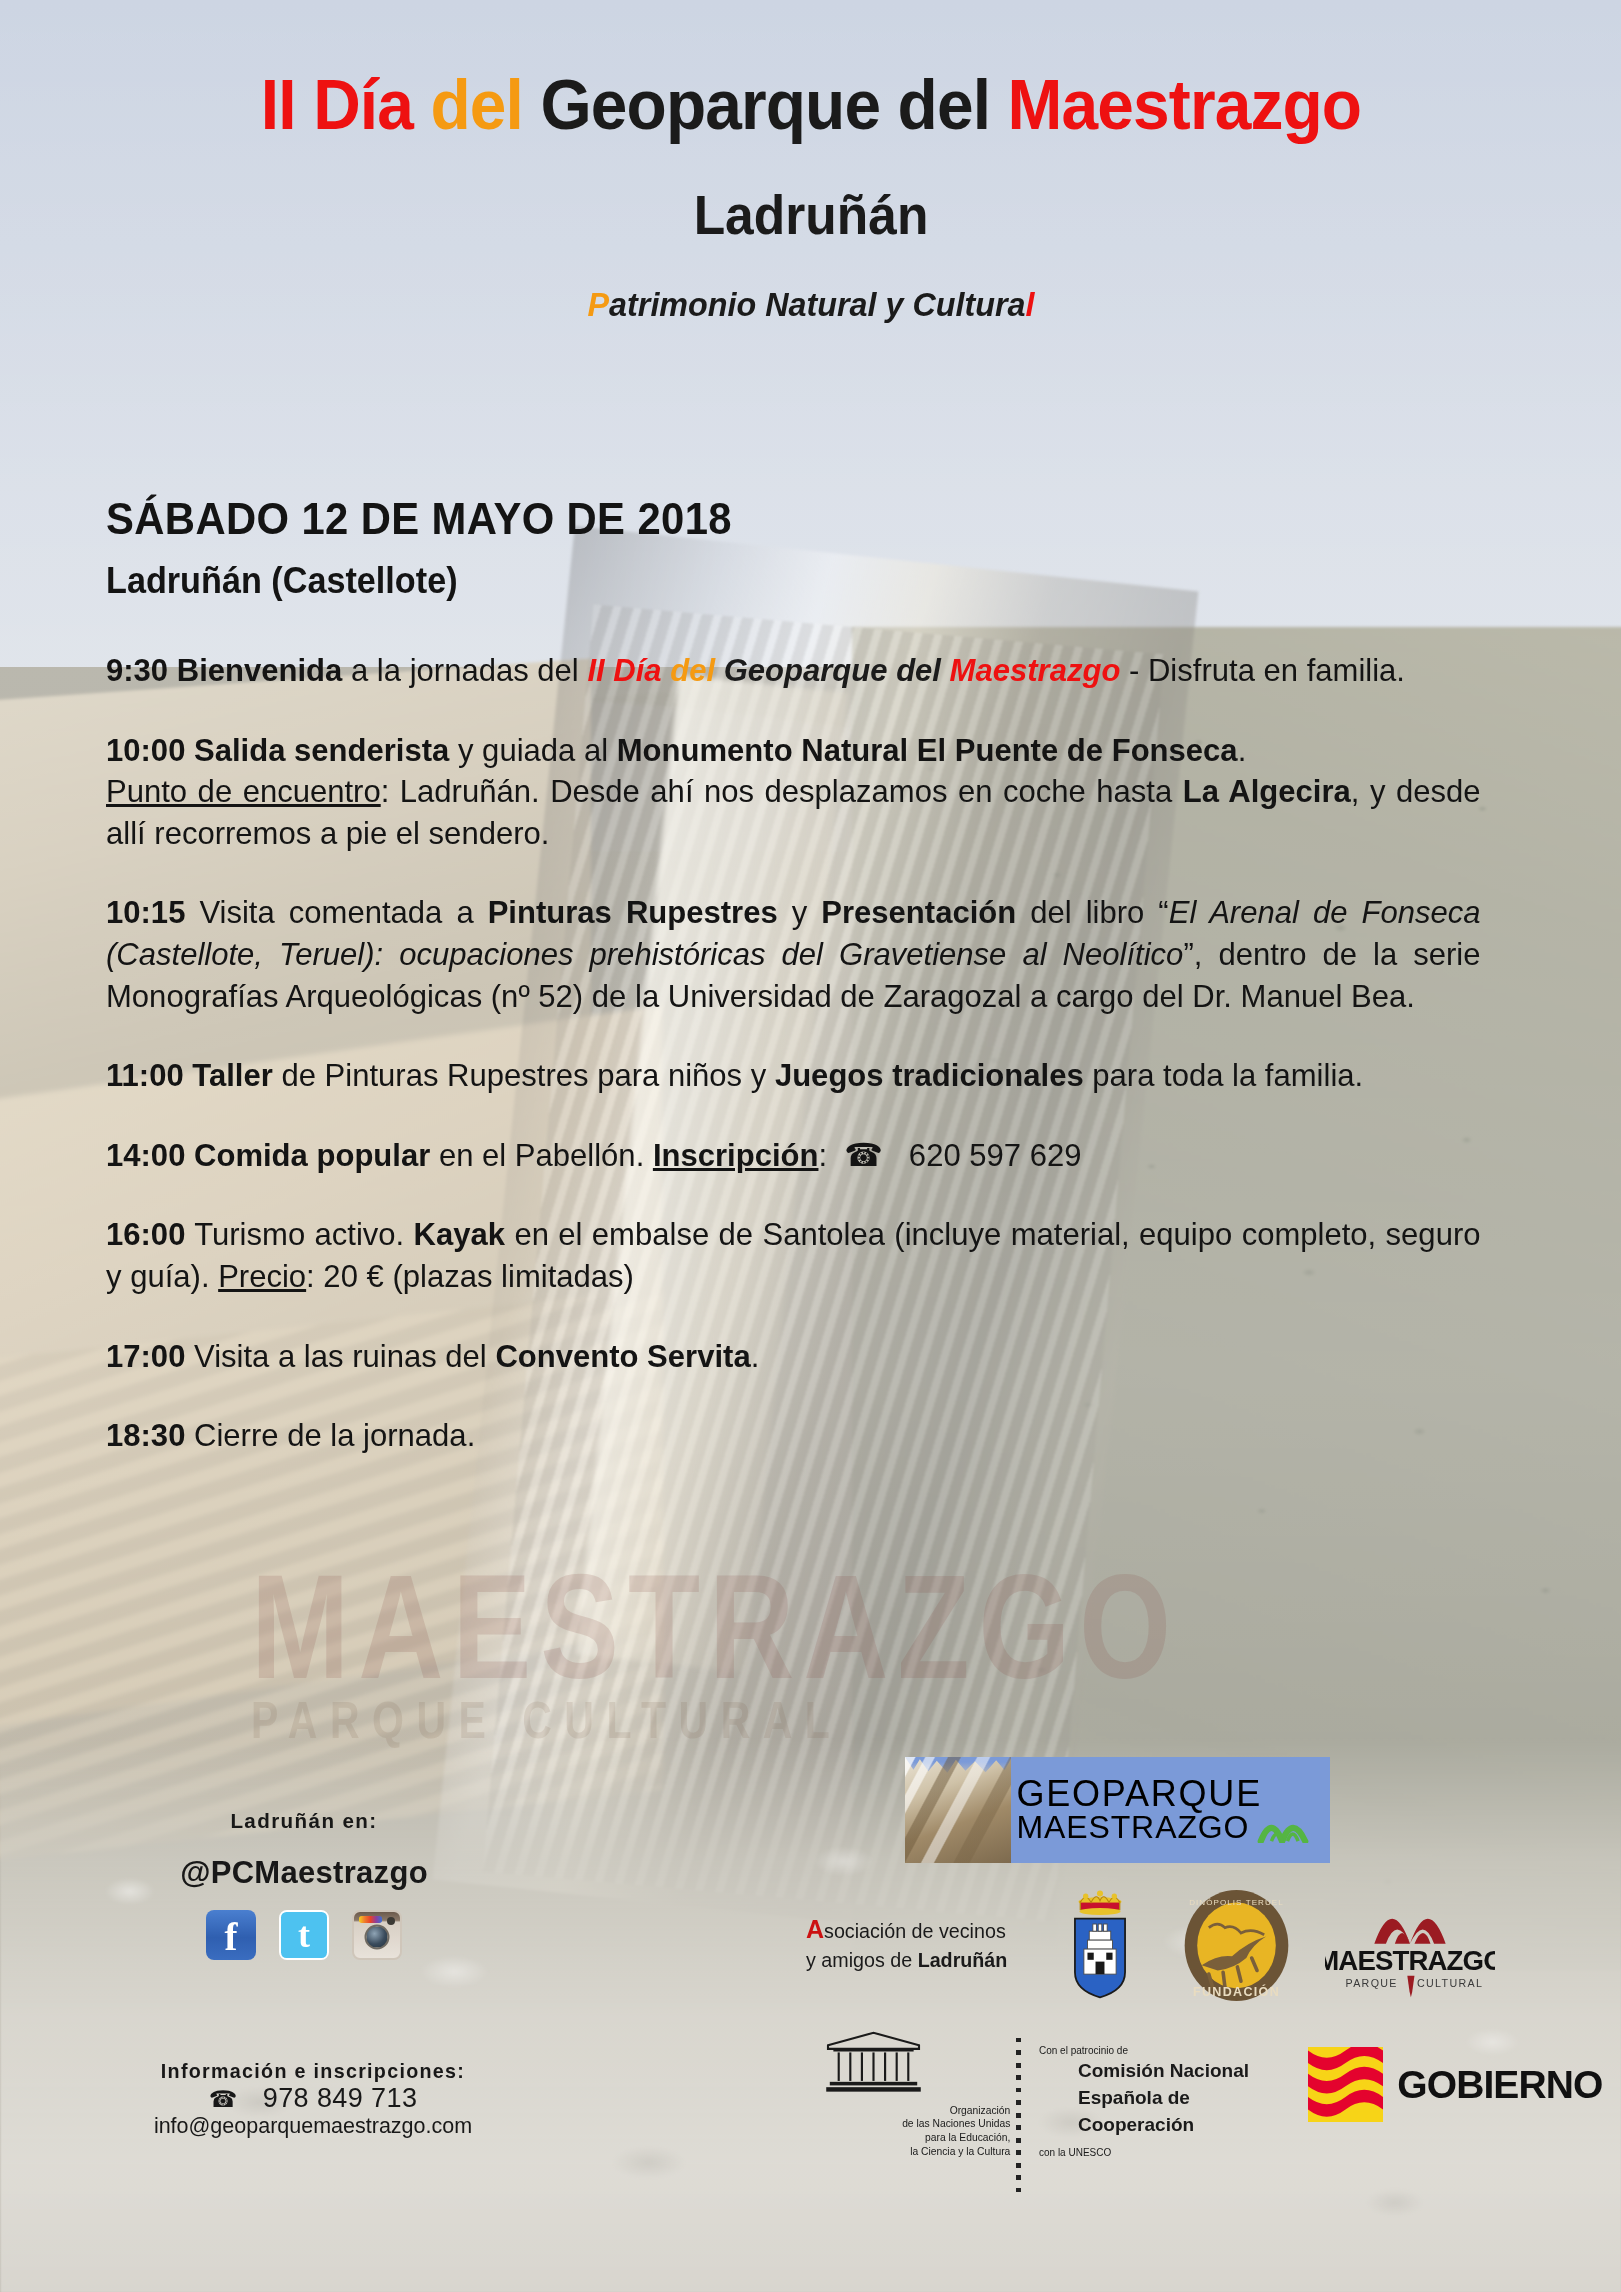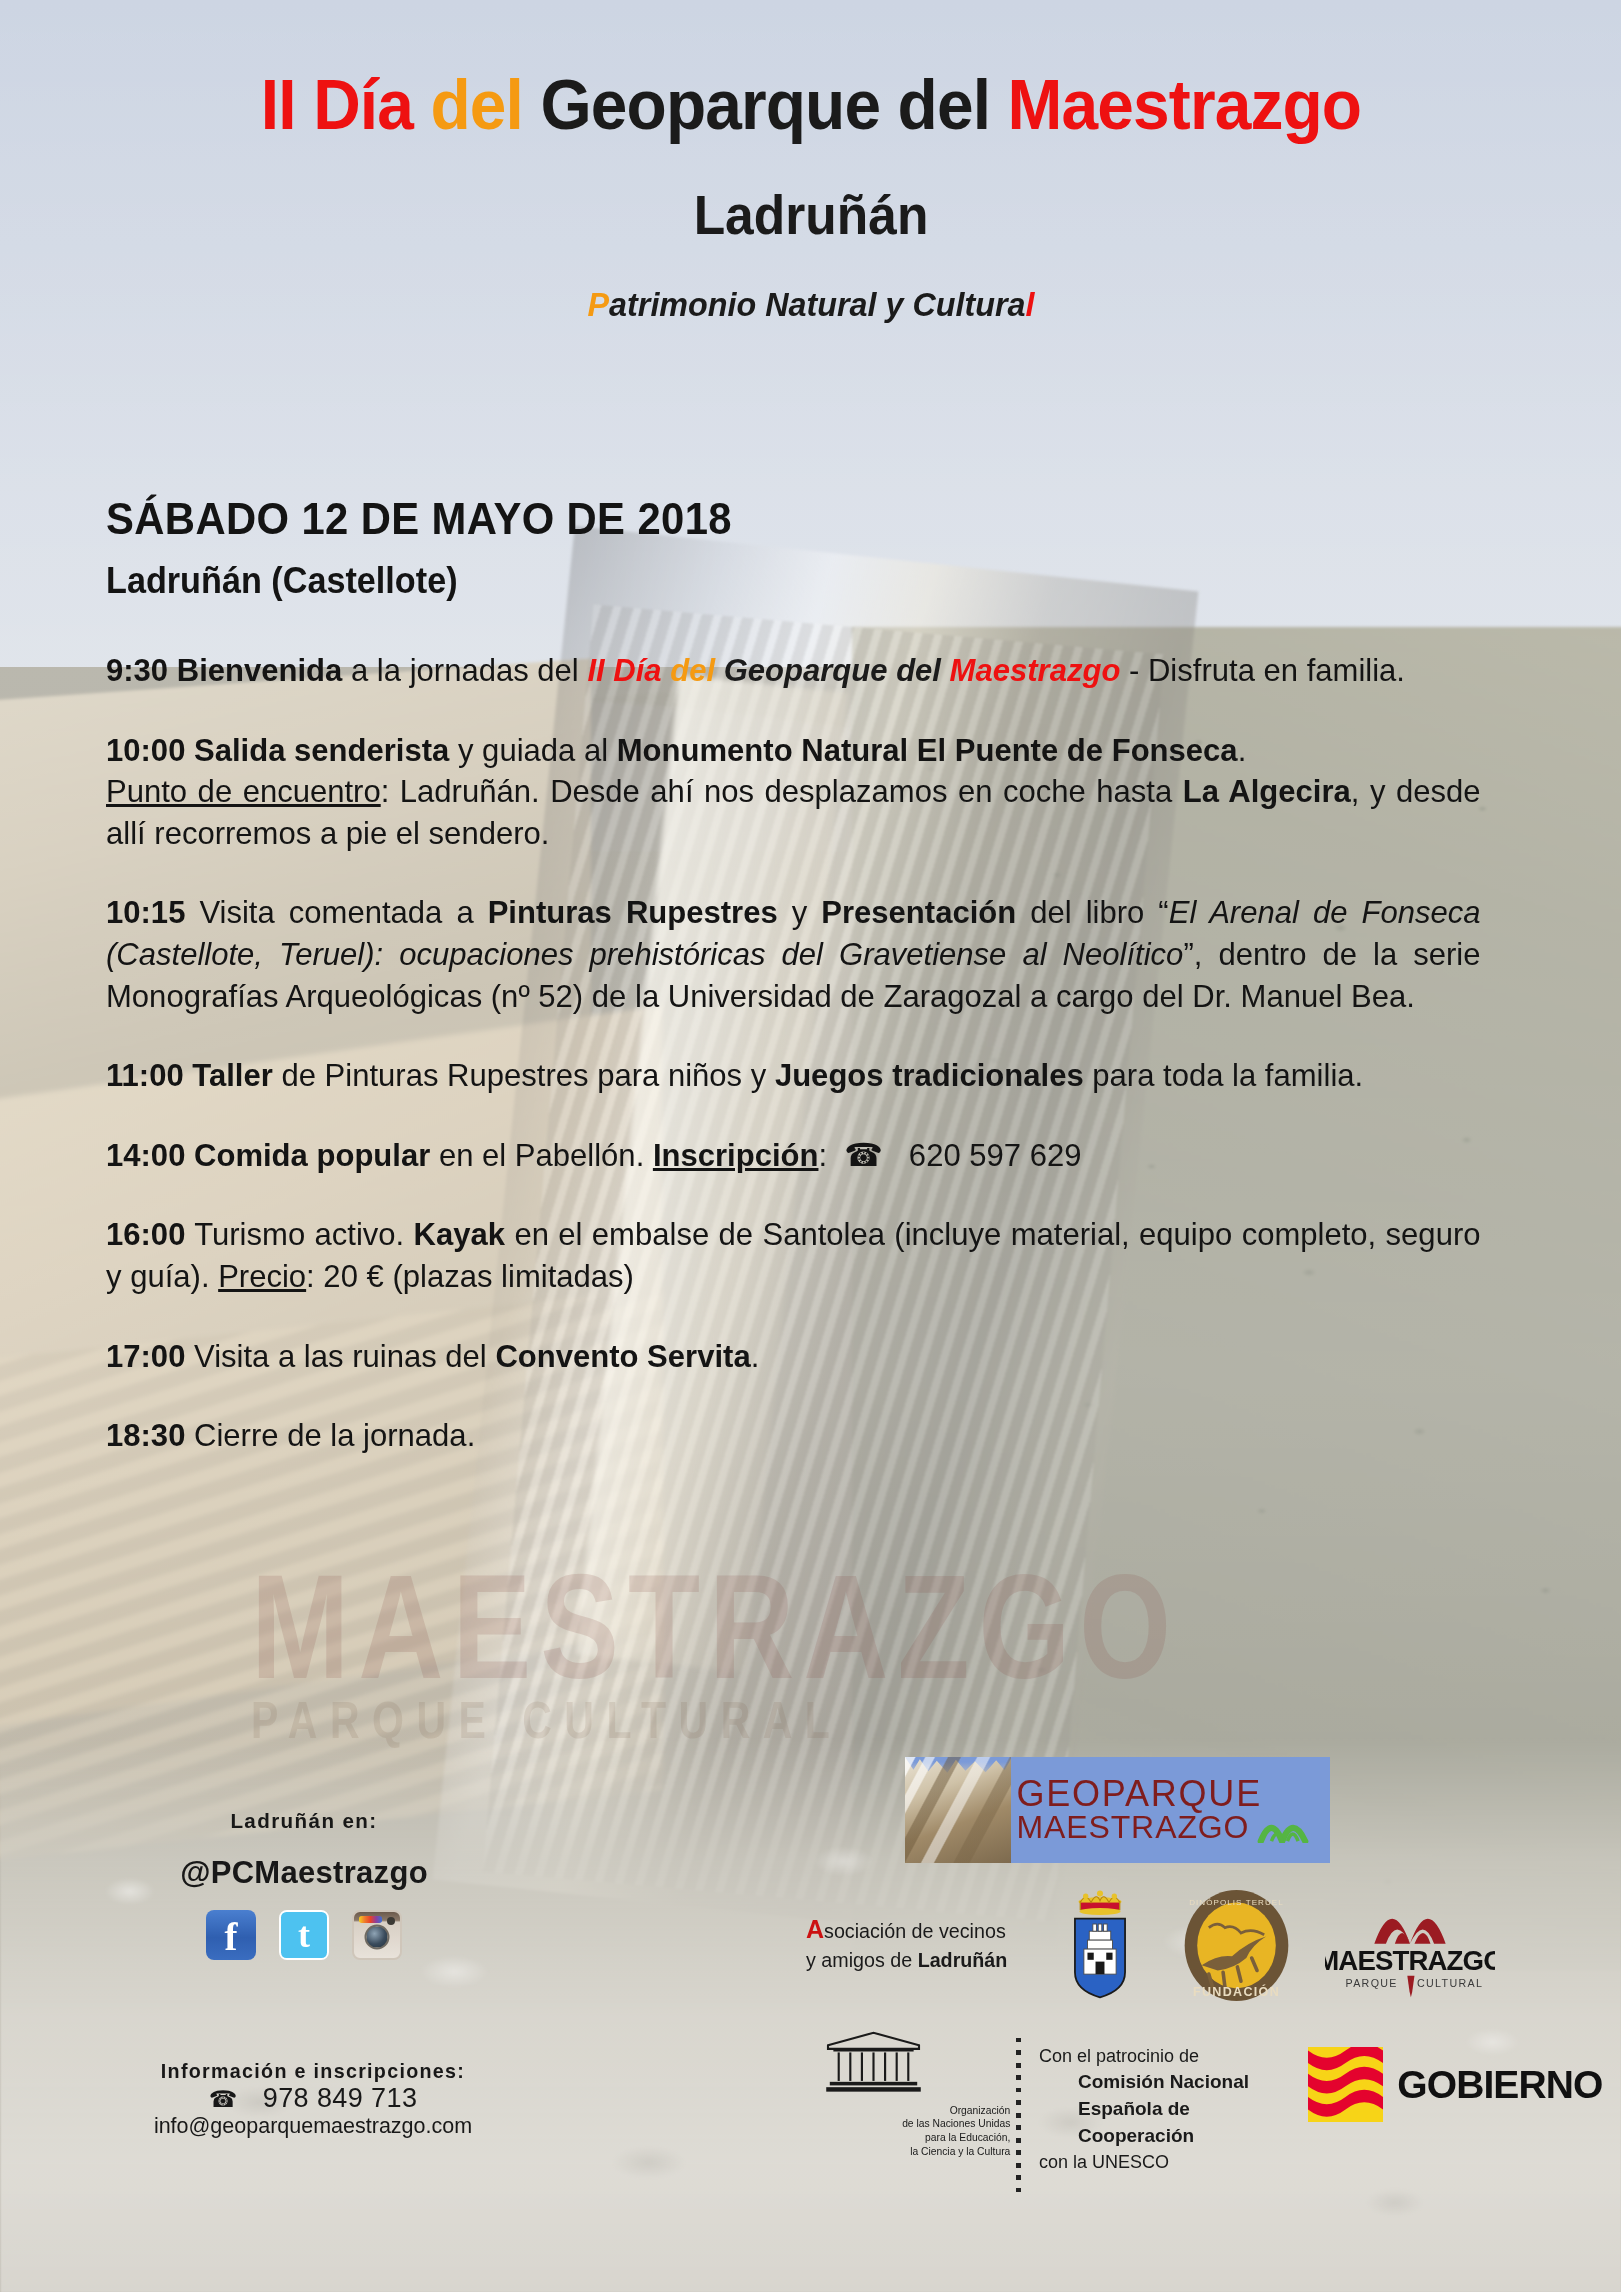--- a/index.html
+++ b/index.html
@@ -262,21 +262,21 @@
     background:
       linear-gradient(118deg, rgba(255,255,255,.75) 0 6%, transparent 7% 12%, rgba(255,255,255,.6) 13% 18%,
         transparent 19% 26%, rgba(110,90,60,.5) 27% 34%, transparent 35% 44%,
         rgba(255,255,255,.5) 45% 52%, transparent 53% 64%, rgba(120,100,70,.45) 65% 74%, transparent 75%);
   }
   .geo-rock::before{
     content:"";position:absolute;left:0;right:0;top:0;height:23px;
     background:linear-gradient(180deg,#7b9ad8 0%,#7b9ad8 22%,transparent 100%);
     clip-path:polygon(0 0,8% 55%,14% 10%,22% 62%,30% 16%,40% 68%,48% 12%,57% 60%,66% 18%,76% 66%,86% 14%,94% 58%,100% 8%,100% 0);
   }
-  .geo-words{flex:1;padding-left:5.4px;color:#7f1d1d;line-height:.94;font-family:"Liberation Sans",sans-serif;}
+  .geo-words{flex:1;padding-left:5.4px;color:#000000;line-height:.94;font-family:"Liberation Sans",sans-serif;}
   .geo-words .l1{font-size:36px;letter-spacing:1.8px;transform:scaleY(1.02);}
   .geo-words .l2{font-size:32px;letter-spacing:0.9px;display:flex;align-items:center;gap:7.2px;}
   .geo-mtn{width:52px;height:32px;flex:none;}
 
   
   .logo-row1{position:absolute;left:806px;top:1881px;width:770px;height:143px;}
   .asoc{position:absolute;left:0;top:32px;font-size:19.7px;line-height:1.35;color:#1a1a1a;}
   .asoc .a{color:#cc1111;font-weight:bold;font-size:25px;}
   .asoc b{font-weight:bold;}
 
@@ -284,21 +284,21 @@
   .dino{position:absolute;left:376px;top:7.2px;width:109px;height:115px;}
   .mzgo{position:absolute;left:519px;top:10.7px;width:170px;height:107px;}
 
   .logo-row2{position:absolute;left:824px;top:2031px;width:752px;height:170px;}
   .unesco{position:absolute;left:0;top:0;width:206px;}
   .unesco-temple{width:99px;height:66px;margin:0 auto;}
   .unesco-sub{font-size:10.3px;line-height:1.35;text-align:right;color:#1a1a1a;margin-top:3.6px;padding-right:19.7px;}
   .dots{position:absolute;left:192px;top:7.2px;width:5.4px;height:154px;
     background:repeating-linear-gradient(180deg,#222 0 4.5px,transparent 4.5px 12.5px);}
   .patro{position:absolute;left:215px;top:12.5px;font-size:17px;line-height:1.42;color:#1a1a1a;}
-  .patro .small{font-size:18px;}
+  .patro .small{font-size:10px;}
   .patro b{font-weight:bold;font-size:19px;margin-left:39px;}
   .aragon{position:absolute;left:484px;top:16px;display:flex;align-items:center;gap:14.3px;}
   .aragon-flag{width:75px;height:75px;}
   .aragon-txt{font-size:39px;font-weight:bold;line-height:1.02;color:#111;letter-spacing:-0.9px;}
 </style>
 </head>
 <body>
 
 <div id="poster">
 

